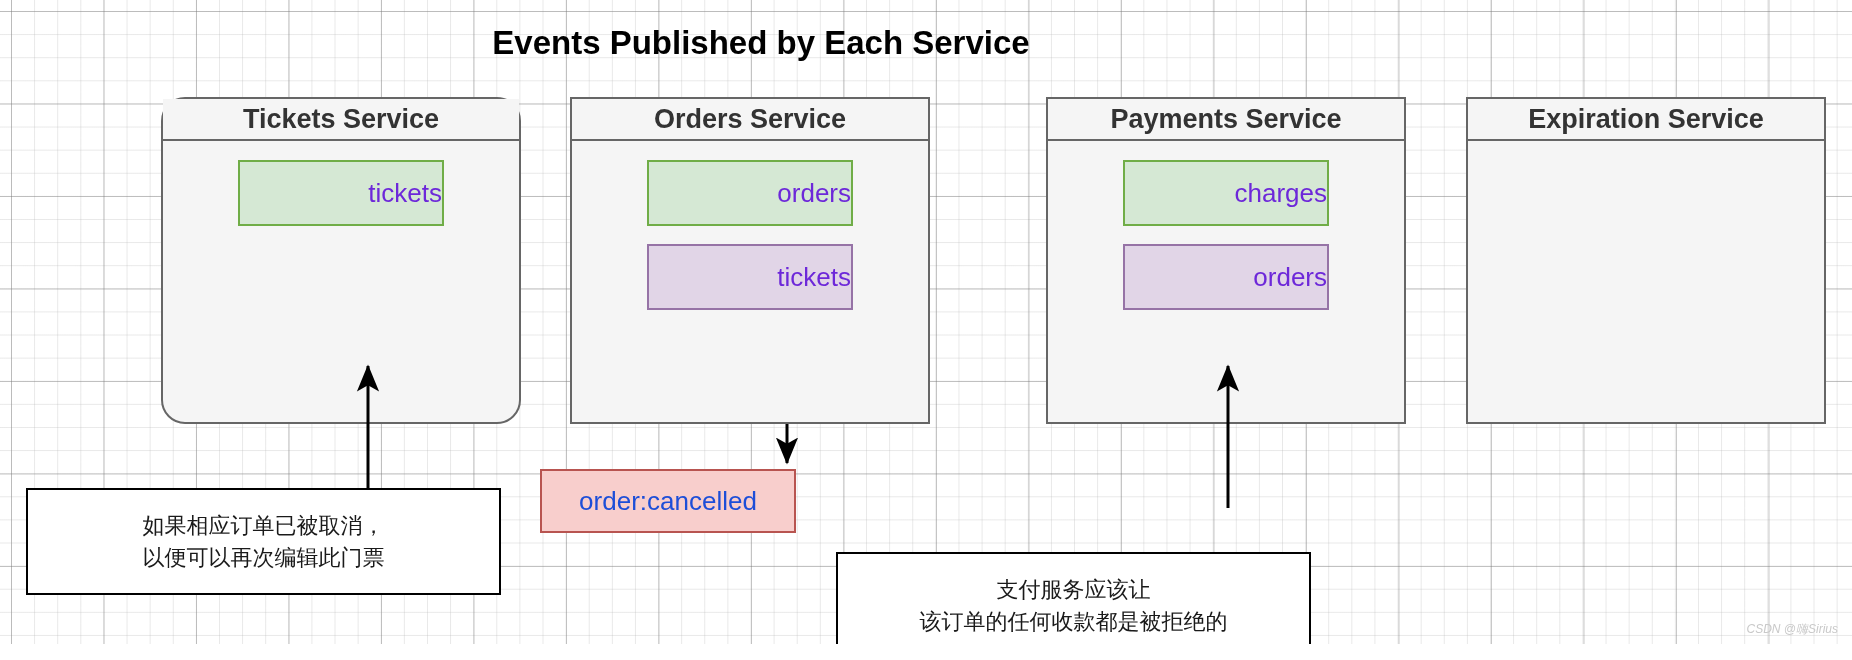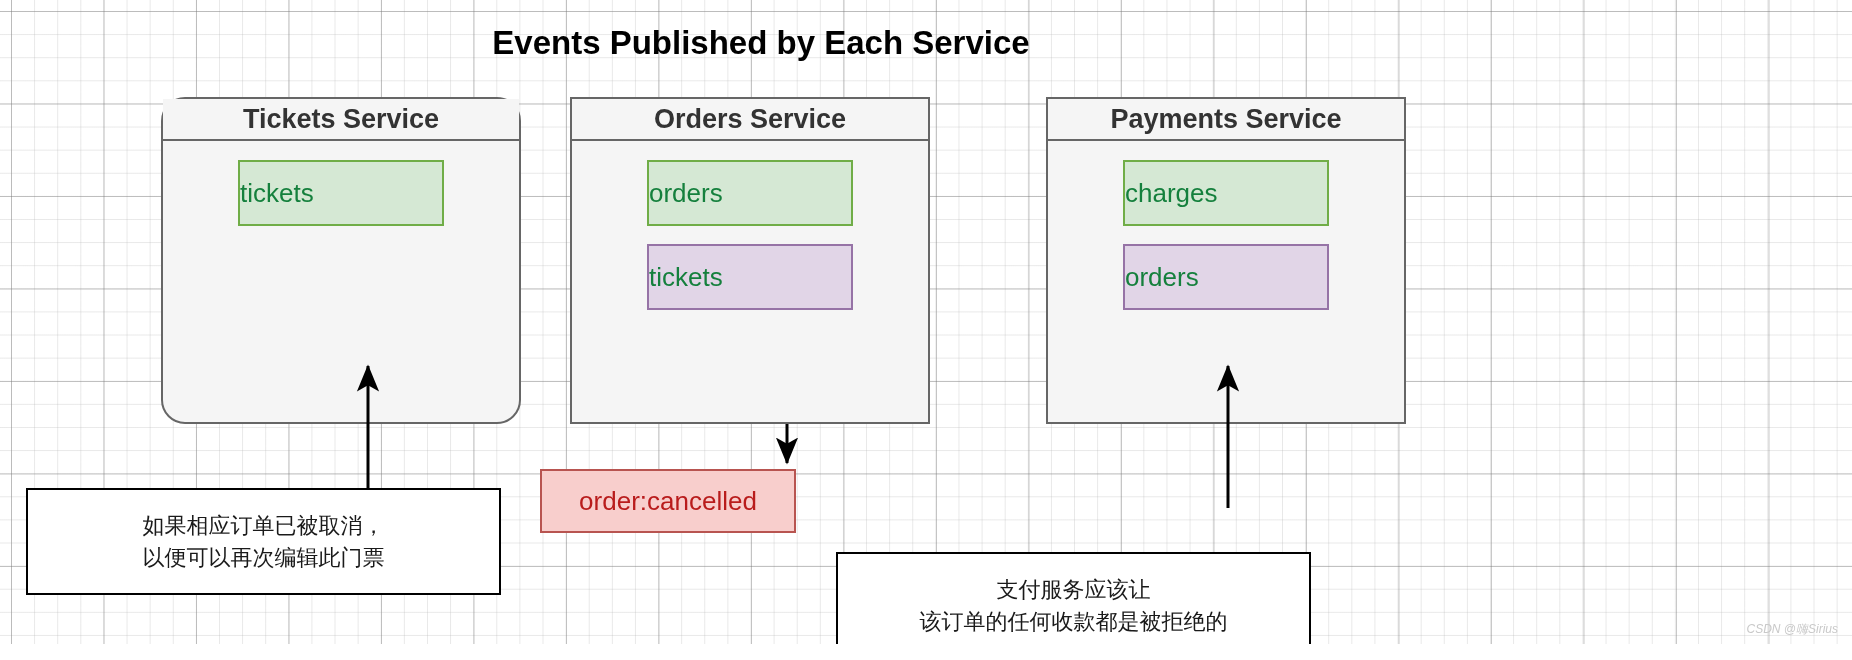--- a/index.html
+++ b/index.html
@@ -69,23 +69,23 @@
     padding-top: 19px;
   }
 
   
   .inner-box {
     box-sizing: border-box;
     width: 206px;
     height: 66px;
     margin: 0 auto 18px auto;
     line-height: 62px;
-    text-align: left;
+    text-align: right;
     font-size: 26px;
-    color: #15803d;
+    color: #6d28d9;
     border-width: 2px;
     border-style: solid;
   }
   .inner-green {
     background: #d5e8d4;
     border-color: #70ad47;
   }
   .inner-purple {
     background: #e1d5e7;
     border-color: #9673a6;
@@ -97,21 +97,21 @@
     left: 540px;
     top: 469px;
     width: 256px;
     height: 64px;
     box-sizing: border-box;
     background: #f8cecc;
     border: 2px solid #b85450;
     line-height: 60px;
     text-align: center;
     font-size: 26px;
-    color: #b91c1c;
+    color: #1d4ed8;
     z-index: 4;
   }
 
   
   .callout-box {
     position: absolute;
     box-sizing: border-box;
     background: #ffffff;
     border: 2px solid #000000;
     display: flex;
@@ -192,20 +192,24 @@
   </div>
 
   <div class="service-box" id="box-payments" style="left:1046px; top:97px; width:360px; height:327px;">
     <div class="service-header">Payments Service</div>
     <div class="service-body">
       <div class="inner-box inner-green">charges</div>
       <div class="inner-box inner-purple">orders</div>
     </div>
   </div>
 
+  <div class="service-box" id="box-expiration" style="left:1466px; top:97px; width:360px; height:327px;">
+    <div class="service-header">Expiration Service</div>
+    <div class="service-body"></div>
+  </div>
 
   <div id="event-box">order:cancelled</div>
 
   <div class="callout-box" id="callout-left">
     <span class="callout-line">如果相应订单已被取消，</span>
     <span class="callout-line">以便可以再次编辑此门票</span>
   </div>
 
   <div class="callout-box" id="callout-right">
     <span class="callout-line">支付服务应该让</span>

